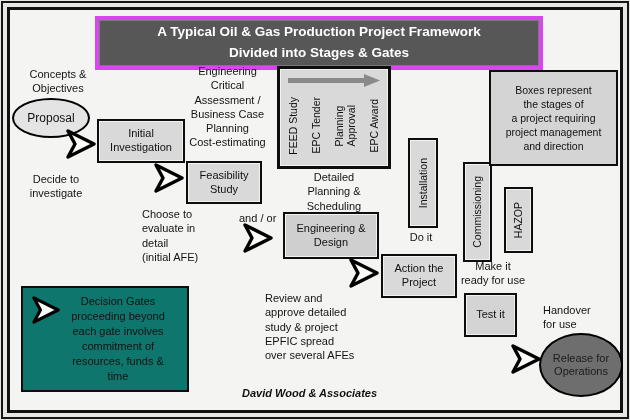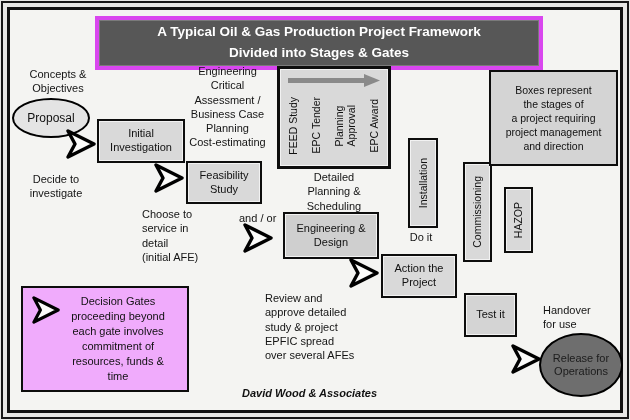--- a/index.html
+++ b/index.html
@@ -29,21 +29,21 @@
   .gate polygon{fill:#fbfbfa;stroke:#000;stroke-width:3.4;stroke-linejoin:round;}
   .feedbox{position:absolute;left:277px;top:66px;width:108px;height:97px;background:#d9d9d9;
     border:3px solid #0d0d0d;box-shadow:inset 0 0 0 1px #f2f2f2;}
   .feed-arrow{position:absolute;left:6px;top:5px;width:94px;height:13px;}
   .feed-labels{position:absolute;left:2px;top:19px;right:2px;bottom:3px;display:flex;
     justify-content:space-around;align-items:center;}
   .note{position:absolute;border:2.5px solid #0d0d0d;font-size:10.5px;line-height:1.35;
     text-align:center;white-space:pre-line;color:#111;display:flex;align-items:center;
     justify-content:center;}
   .boxes-note{left:489px;top:70px;width:125px;height:92px;background:#d4d4d4;}
-  .gates-note{left:21px;top:286px;width:164px;height:102px;background:#f0abfc;font-size:11px;}
+  .gates-note{left:21px;top:286px;width:164px;height:102px;background:#0f766e;font-size:11px;}
   .gates-note .note-text{margin-left:26px;}
   .credit{position:absolute;left:242px;top:387px;font-size:11px;font-style:italic;
     font-weight:bold;color:#111;}
 </style>
 </head>
 <body>
 
 <div class="canvas">
   <div class="frame-outer"></div>
   <div class="frame-inner"></div>
@@ -69,21 +69,21 @@
 Business Case
 Planning
 Cost-estimating</div>
   <svg class="gate" style="left:154px;top:163px;" width="30" height="30" viewBox="0 0 30 30">
     <polygon points="2,2 28,15 2,28 9,15"></polygon>
     </svg>
   <div class="stage" style="left:186px;top:161px;width:72px;height:39px;">Feasibility
 Study</div>
 
   <div class="lbl" style="left:142px;top:207px;width:90px;">Choose to
-service in
+evaluate in
 detail
 (initial AFE)</div>
   <div class="lbl" style="left:239px;top:211px;width:46px;">and / or</div>
   <svg class="gate" style="left:243px;top:223px;" width="30" height="30" viewBox="0 0 30 30">
     <polygon points="2,2 28,15 2,28 9,15"></polygon>
     </svg>
 
   <div class="feedbox">
     <svg class="feed-arrow" viewBox="0 0 94 13">
       <line x1="2" y1="6.5" x2="80" y2="6.5" stroke="#8a8a8a" stroke-width="5"></line>
@@ -121,20 +121,22 @@
     <span class="vtext">HAZOP</span>
     </div>
 
   <div class="note boxes-note">
     <div class="note-text">Boxes represent
 the stages of
 a project requiring
 project management
 and direction</div></div>
 
+  <div class="lbl ctr" style="left:447px;top:259px;width:92px;">Make it
+ready for use</div>
   <div class="stage" style="left:464px;top:293px;width:49px;height:40px;background:#d4d4d4;">Test it</div>
   <div class="lbl" style="left:543px;top:303px;width:74px;">Handover
 for use</div>
 
   <svg class="gate" style="left:511px;top:344px;" width="30" height="30" viewBox="0 0 30 30">
     <polygon points="2,2 28,15 2,28 9,15"></polygon>
     </svg>
   <div class="ellipse release" style="left:539px;top:333px;width:80px;height:60px;font-size:11px;">Release for
 Operations</div>
 

